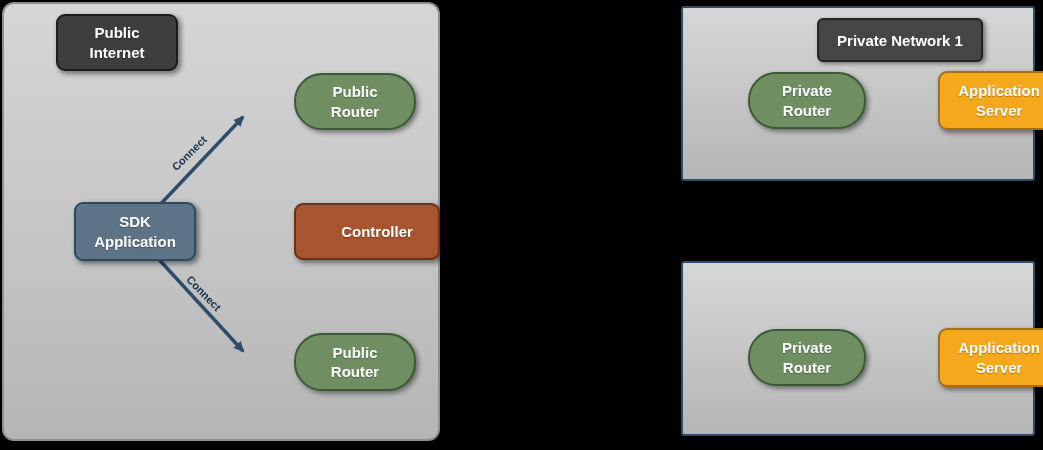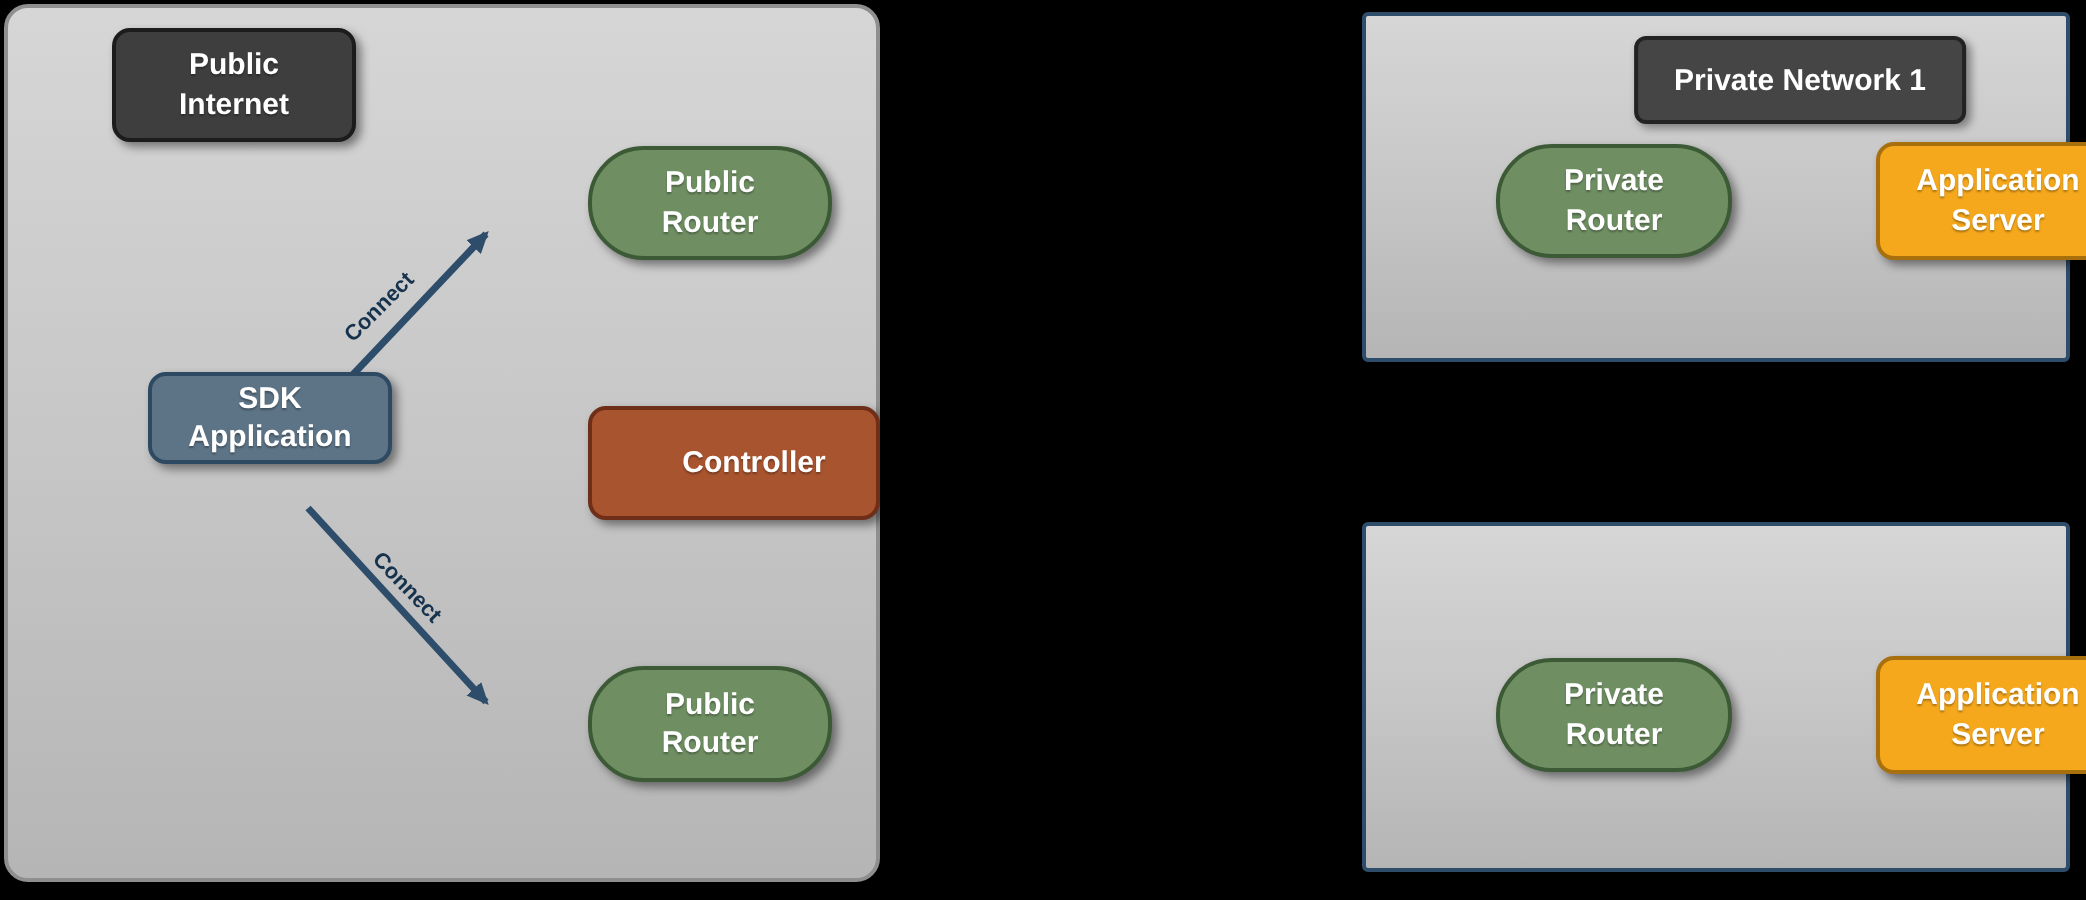--- a/index.html
+++ b/index.html
@@ -86,21 +86,21 @@
       <line x1="150" y1="207" x2="239" y2="113" stroke="#2e4d6b" stroke-width="3.5" marker-end="url(#ah)"></line>
       <line x1="150" y1="250" x2="239" y2="347" stroke="#2e4d6b" stroke-width="3.5" marker-end="url(#ah)"></line>
       <text class="connect-label" text-anchor="middle" transform="translate(188,152) rotate(-45)">Connect</text>
       <text class="connect-label" text-anchor="middle" transform="translate(197,292) rotate(46)">Connect</text>
     </svg>
 
     <div class="node dark" style="left:8px; top:10px; width:122px; height:57px;">Public Internet</div>
 
     <div class="node green" style="left:246px; top:69px; width:122px; height:57px;">Public Router</div>
 
-    <div class="node slate" style="left:26px; top:182px; width:122px; height:46px;">SDK Application</div>
+    <div class="node slate" style="left:26px; top:198px; width:122px; height:59px;">SDK Application</div>
 
     <div class="node rust" style="left:246px; top:199px; width:146px; height:57px;padding-left:32px;">Controller</div>
 
     <div class="node green" style="left:246px; top:329px; width:122px; height:58px;">Public Router</div>
   </div>
 
   <div class="zone zone-network" id="network1">
     <div class="net-title">Private Network 1</div>
     <div class="node green" style="left:21px; top:64px; width:118px; height:57px;">Private Router</div>
     <div class="node orange" style="left:211px; top:63px; width:122px; height:59px;">Application Server</div>

